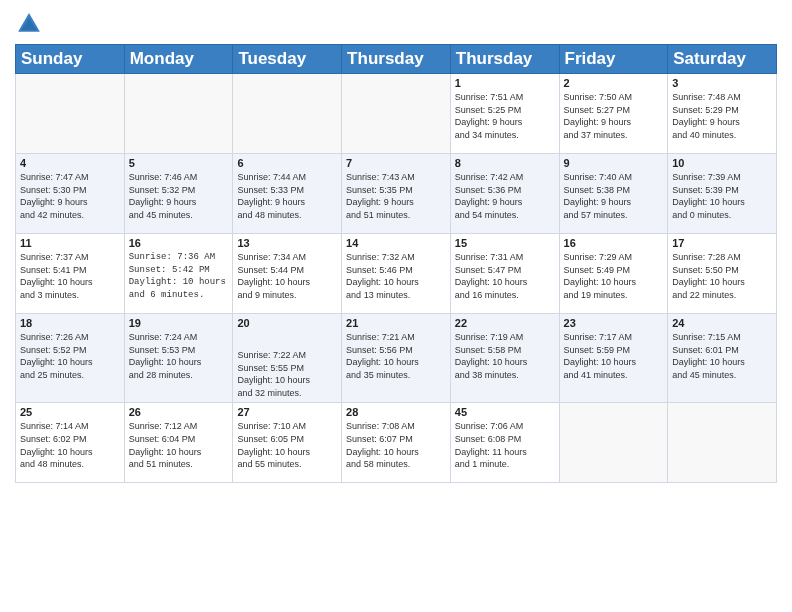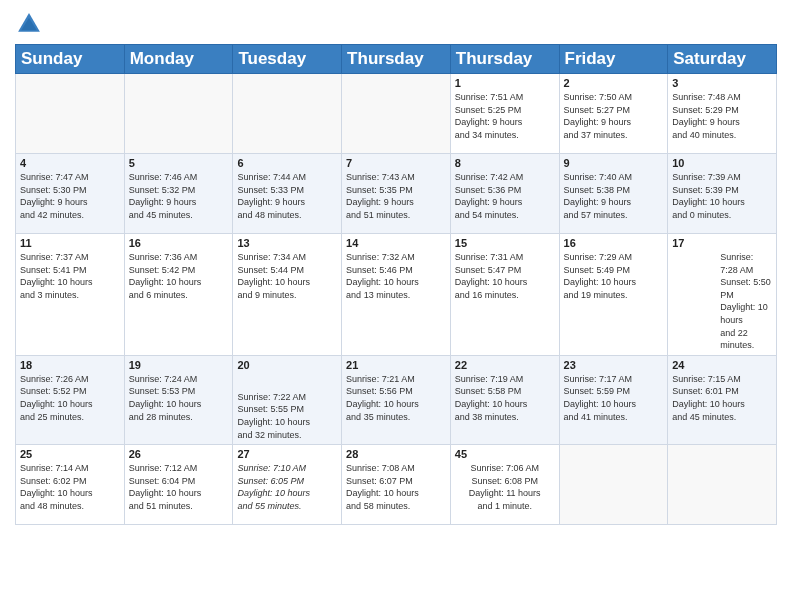--- a/index.html
+++ b/index.html
@@ -206,21 +206,21 @@
         <tr>
           <td>
             <div class="day-number">11</div>
             <div class="day-detail" style="white-space: pre-line;">Sunrise: 7:37 AM
 Sunset: 5:41 PM
 Daylight: 10 hours
 and 3 minutes.</div>
           </td>
           <td>
             <div class="day-number">16</div>
-            <div class="day-detail" style="white-space: pre-line;">Sunrise: 7:36 AM
+            <div class="day-detail" style="white-space: pre-line; font-family: Liberation Mono, monospace;">Sunrise: 7:36 AM
 Sunset: 5:42 PM
 Daylight: 10 hours
 and 6 minutes.</div>
           </td>
           <td>
             <div class="day-number">13</div>
             <div class="day-detail" style="white-space: pre-line;">Sunrise: 7:34 AM
 Sunset: 5:44 PM
 Daylight: 10 hours
 and 9 minutes.</div>
@@ -241,21 +241,21 @@
           </td>
           <td>
             <div class="day-number">16</div>
             <div class="day-detail" style="white-space: pre-line;">Sunrise: 7:29 AM
 Sunset: 5:49 PM
 Daylight: 10 hours
 and 19 minutes.</div>
           </td>
           <td>
             <div class="day-number">17</div>
-            <div class="day-detail" style="white-space: pre-line; margin-left: 48px;">Sunrise: 7:28 AM
+            <div class="day-detail" style="white-space: pre-line;">Sunrise: 7:28 AM
 Sunset: 5:50 PM
 Daylight: 10 hours
 and 22 minutes.</div>
           </td>
         </tr>
         <tr class="row-shaded">
           <td>
             <div class="day-number">18</div>
             <div class="day-detail" style="white-space: pre-line;">Sunrise: 7:26 AM
 Sunset: 5:52 PM
@@ -315,35 +315,35 @@
           </td>
           <td>
             <div class="day-number">26</div>
             <div class="day-detail" style="white-space: pre-line;">Sunrise: 7:12 AM
 Sunset: 6:04 PM
 Daylight: 10 hours
 and 51 minutes.</div>
           </td>
           <td>
             <div class="day-number">27</div>
-            <div class="day-detail" style="white-space: pre-line; font-style: italic;">Sunrise: 7:10 AM
+            <div class="day-detail" style="white-space: pre-line;">Sunrise: 7:10 AM
 Sunset: 6:05 PM
 Daylight: 10 hours
 and 55 minutes.</div>
           </td>
           <td>
             <div class="day-number">28</div>
             <div class="day-detail" style="white-space: pre-line;">Sunrise: 7:08 AM
 Sunset: 6:07 PM
 Daylight: 10 hours
 and 58 minutes.</div>
           </td>
           <td>
             <div class="day-number">45</div>
-            <div class="day-detail" style="white-space: pre-line; text-align: center;">Sunrise: 7:06 AM
+            <div class="day-detail" style="white-space: pre-line;">Sunrise: 7:06 AM
 Sunset: 6:08 PM
 Daylight: 11 hours
 and 1 minute.</div>
           </td>
           <td class="empty"></td>
           <td class="empty"></td>
         </tr>
       </tbody>
   </table>
 </div>

